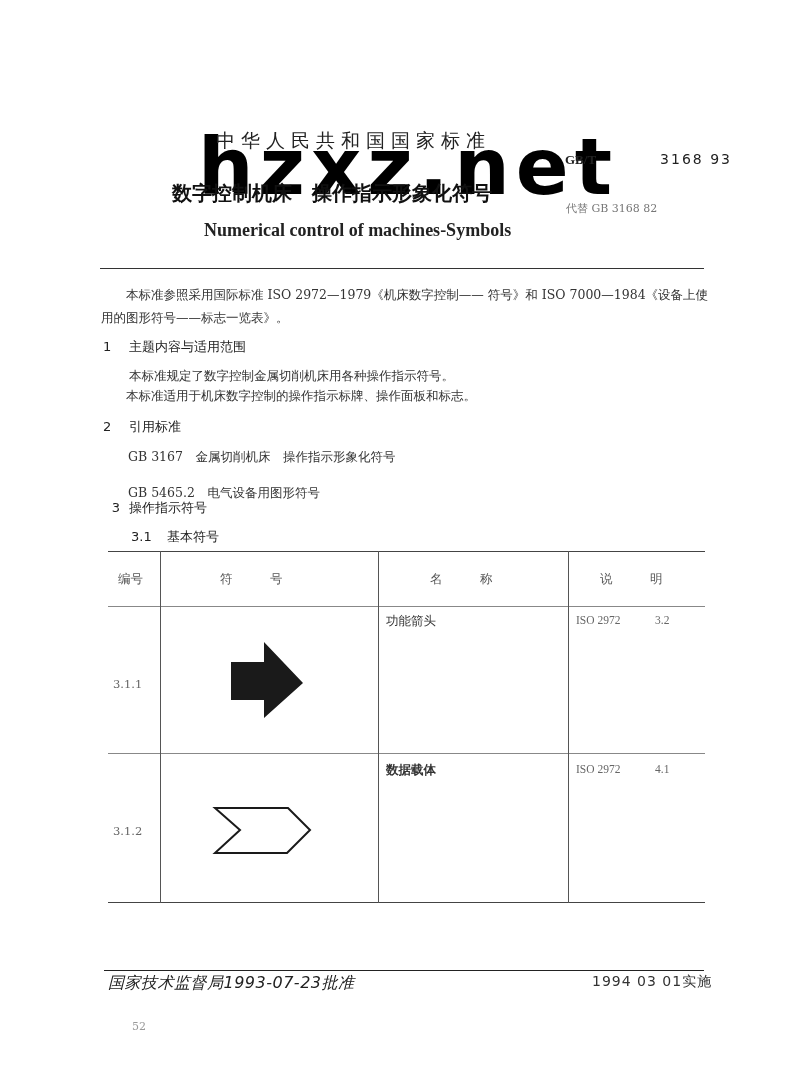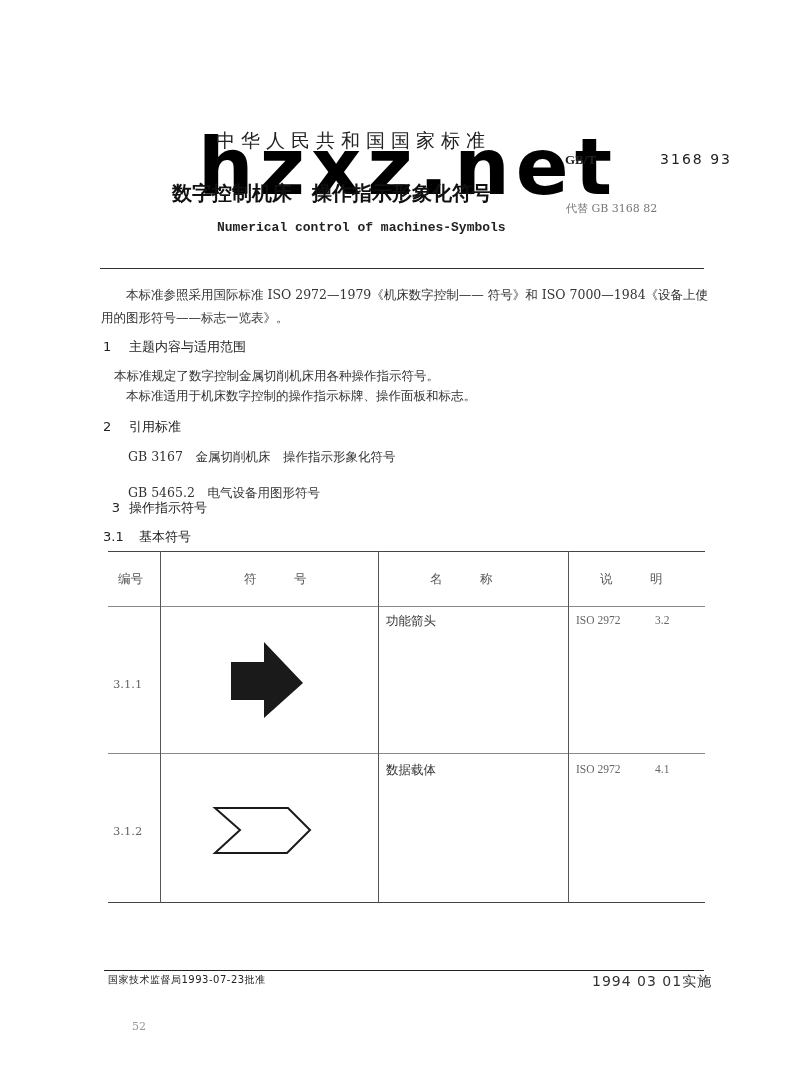--- a/index.html
+++ b/index.html
@@ -49,24 +49,24 @@
       font-weight: bold;
       font-size: 20px;
       color: #111;
     }
     .replace {
       left: 566px; top: 201px;
       font-size: 11px;
       color: #777;
     }
     .title-en {
-      left: 217px; top: 220px;
-      font-family: Liberation Mono, monospace;
+      left: 204px; top: 220px;
+      font-family: Liberation Serif, serif;
       font-weight: bold;
-      font-size: 13px;
+      font-size: 18px;
       color: #222;
     }
     .rule {
       position: absolute;
       height: 1px;
       background: #333;
     }
 
     .body-text {
       font-size: 12.5px;
@@ -98,23 +98,24 @@
       color: #666;
       font-family: "Liberation Serif", serif;
     }
     .cell-id {
       font-size: 11.5px;
       color: #666;
     }
     .footer-left {
       left: 108px; top: 973px;
       font-family: "DejaVu Sans", sans-serif;
-      font-size: 10px;
+      font-size: 16px;
       color: #222;
       letter-spacing: 0.5px;
+      font-style: italic;
     }
     .footer-right {
       left: 592px; top: 973px;
       font-family: "DejaVu Sans", sans-serif;
       font-size: 14px;
       color: #333;
       letter-spacing: 1px;
     }
     .page-no {
       left: 132px; top: 1020px;
@@ -136,68 +137,68 @@
 <div class="abs title-en z1">Numerical control of machines-Symbols</div>
 
 <div class="rule" style="left:100px; top:268px; width:604px;"></div>
 
 <div class="abs body-text" style="left:126px; top:287px;">本标准参照采用国际标准 ISO 2972—1979《机床数字控制—— 符号》和 ISO 7000—1984《设备上使</div>
 <div class="abs body-text" style="left:101px; top:310px;">用的图形符号——标志一览表》。</div>
 
 <div class="abs section-h" style="left:103px; top:338px;">
   <span class="num">1</span><span>主题内容与适用范围</span>
 </div>
-<div class="abs body-text" style="left:114px; top:368px;text-align:center;">本标准规定了数字控制金属切削机床用各种操作指示符号。</div>
+<div class="abs body-text" style="left:129px; top:368px;text-align:center;">本标准规定了数字控制金属切削机床用各种操作指示符号。</div>
 <div class="abs body-text" style="left:126px; top:388px;">本标准适用于机床数字控制的操作指示标牌、操作面板和标志。</div>
 
 <div class="abs section-h" style="left:103px; top:418px;">
   <span class="num">2</span><span>引用标准</span>
 </div>
 <div class="abs body-text" style="left:128px; top:449px;">GB 3167　金属切削机床　操作指示形象化符号</div>
 <div class="abs body-text" style="left:128px; top:469px;margin-top:16px;">GB 5465.2　电气设备用图形符号</div>
 
 <div class="abs section-h" style="left:103px; top:499px;text-align:center;">
   <span class="num">3</span><span>操作指示符号</span>
 </div>
 
 <div class="abs section-h" style="left:103px; top:528px;">
-  <span style="display:inline-block; width:36px;">3.1</span><span>基本符号</span>
+  <span style="display:inline-block; width:36px;margin-left:28px;">3.1</span><span>基本符号</span>
 </div>
 
 <div>
   <div class="tbl-line-h" style="left:108px; top:551px; width:597px;"></div>
   <div class="tbl-line-h light" style="left:108px; top:606px; width:597px;"></div>
   <div class="tbl-line-h light" style="left:108px; top:753px; width:597px;"></div>
   <div class="tbl-line-h" style="left:108px; top:902px; width:597px;"></div>
 
   <div class="tbl-line-v" style="left:160px; top:551px; height:352px;"></div>
   <div class="tbl-line-v" style="left:378px; top:551px; height:352px;"></div>
   <div class="tbl-line-v" style="left:568px; top:551px; height:352px;"></div>
 
   <div class="abs th" style="left:118px; top:571px;">编号</div>
-  <div class="abs th" style="left:244px; top:571px;">符　　　号</div>
+  <div class="abs th" style="left:220px; top:571px;">符　　　号</div>
   <div class="abs th" style="left:430px; top:571px;">名　　　称</div>
   <div class="abs th" style="left:600px; top:571px;">说　　　明</div>
 
   <div>
     <div class="abs cell-id" style="left:113px; top:677px;">3.1.1</div>
     <svg class="abs" style="left:225px; top:638px;" width="85" height="85" viewBox="0 0 85 85">
       <polygon points="6,24 39,24 39,4 78,45 39,80 39,62 6,62" fill="#1a1a1a"></polygon>
     </svg>
     <div class="abs cell-text" style="left:386px; top:613px;">功能箭头</div>
     <div class="abs cell-ref" style="left:576px; top:614px;">ISO 2972</div>
     <div class="abs cell-ref" style="left:655px; top:614px;">3.2</div>
   </div>
 
   <div>
     <div class="abs cell-id" style="left:113px; top:824px;">3.1.2</div>
     <svg class="abs" style="left:210px; top:802px;" width="108" height="58" viewBox="0 0 108 58">
       <polygon points="5,6 78,6 100,28 77,51 5,51 30,28" fill="none" stroke="#1a1a1a" stroke-width="2"></polygon>
     </svg>
-    <div class="abs cell-text" style="left:386px; top:762px;">数据载体</div>
+    <div class="abs cell-text" style="left:386px; top:762px;font-weight:bold;">数据载体</div>
     <div class="abs cell-ref" style="left:576px; top:763px;">ISO 2972</div>
     <div class="abs cell-ref" style="left:655px; top:763px;">4.1</div>
   </div>
 </div>
 
 <div class="rule" style="left:104px; top:970px; width:600px; background:#222;"></div>
 <div class="abs footer-left">国家技术监督局1993-07-23批准</div>
 <div class="abs footer-right">1994 03 01实施</div>
 <div class="abs page-no">52</div>
 

